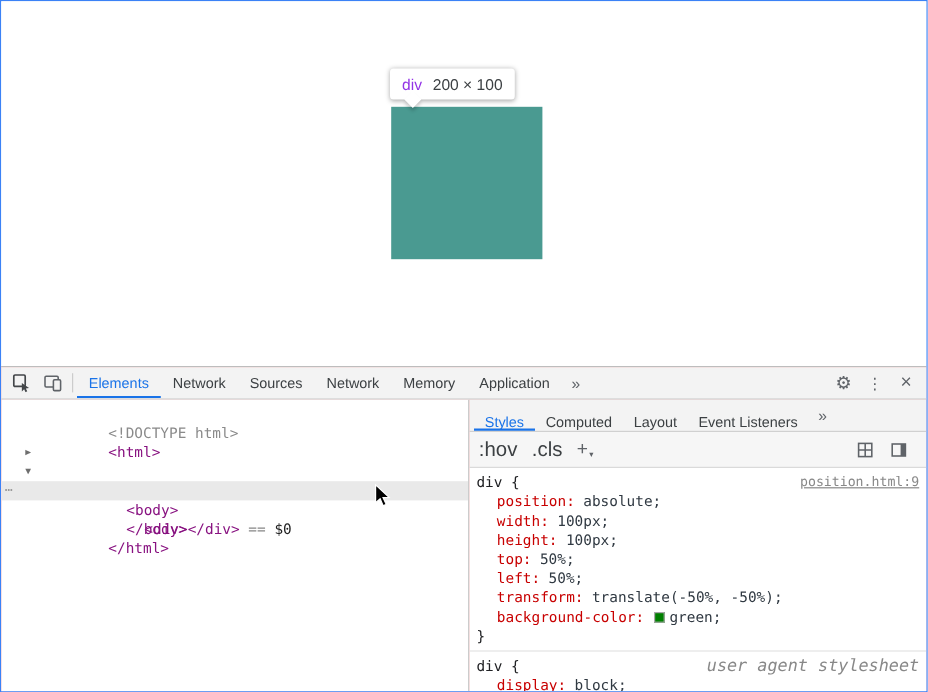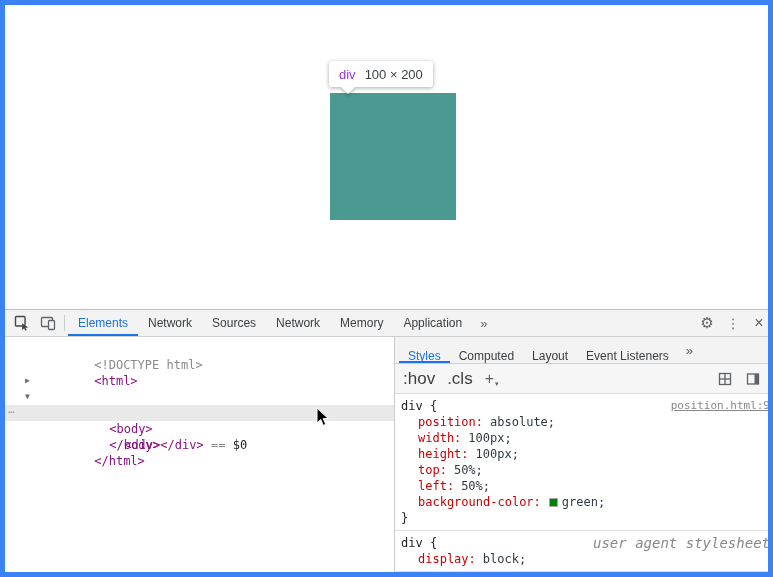--- a/index.html
+++ b/index.html
@@ -1,17 +1,17 @@
 <!DOCTYPE html>
 <html><head>
 <meta charset="utf-8">
 <style>
   * { margin:0; padding:0; box-sizing:border-box; }
   body { background:#e9e9e9; font-family:"Liberation Sans", sans-serif; }
-  .screen { position:relative; width:773px; height:577px; border:5px solid #3b82f6;
+  .screen { position:relative; width:773px; height:577px; border:1px solid #3b82f6;
             background:#fff; overflow:hidden; font-family:"Liberation Sans", sans-serif; }
 
   
   .viewport { position:absolute; left:0; top:0; width:771px; height:304px; background:#fff; }
   .inspected { position:absolute; left:325px; top:88px; width:126px; height:127px; background:#4a9a91; }
   .tooltip { position:absolute; left:324px; top:56px; height:26px; background:#fff; border-radius:3px;
              box-shadow:0 1px 4px rgba(0,0,0,.35); display:flex; align-items:center; gap:9px;
              padding:0 10px; z-index:5; font-size:13px; }
   .tt-tag { color:#9334e6; }
   .tt-dims { color:#3c4043; }
@@ -82,21 +82,21 @@
 </style>
 </head>
 <body>
 
 <div class="screen">
 
   <div class="viewport">
     <div class="inspected"></div>
     <div class="tooltip">
       <span class="tt-tag">div</span>
-      <span class="tt-dims">100 × 200</span>
+      <span class="tt-dims">200 × 100</span>
       <div class="tt-arrow"></div>
     </div>
   </div>
 
   <div class="devtools">
 
     <div class="toolbar">
       <div class="icon-btn">
         <svg width="16" height="16" viewBox="0 0 16 16">
           <rect x="1.5" y="1.5" width="9.5" height="9.5" rx="1" fill="none" stroke="#434649" stroke-width="1.4"></rect>
@@ -219,20 +219,21 @@
           <div class="rule">
             <div class="rule-header">
               <span class="selector">div {</span>
               <a class="src-link">position.html:9</a>
             </div>
             <div class="decl"><span class="prop">position:</span><span class="val">absolute;</span></div>
             <div class="decl"><span class="prop">width:</span><span class="val">100px;</span></div>
             <div class="decl"><span class="prop">height:</span><span class="val">100px;</span></div>
             <div class="decl"><span class="prop">top:</span><span class="val">50%;</span></div>
             <div class="decl"><span class="prop">left:</span><span class="val">50%;</span></div>
+            <div class="decl"><span class="prop">transform:</span><span class="val">translate(-50%, -50%);</span></div>
             <div class="decl"><span class="prop">background-color:</span><span class="swatch"></span><span class="val">green;</span></div>
             <div class="brace-line">}</div>
           </div>
 
           <div class="rule">
             <div class="rule-header">
               <span class="selector">div {</span>
               <span class="src-plain">user agent stylesheet</span>
             </div>
             <div class="decl"><span class="prop">display:</span><span class="val">block;</span></div>

